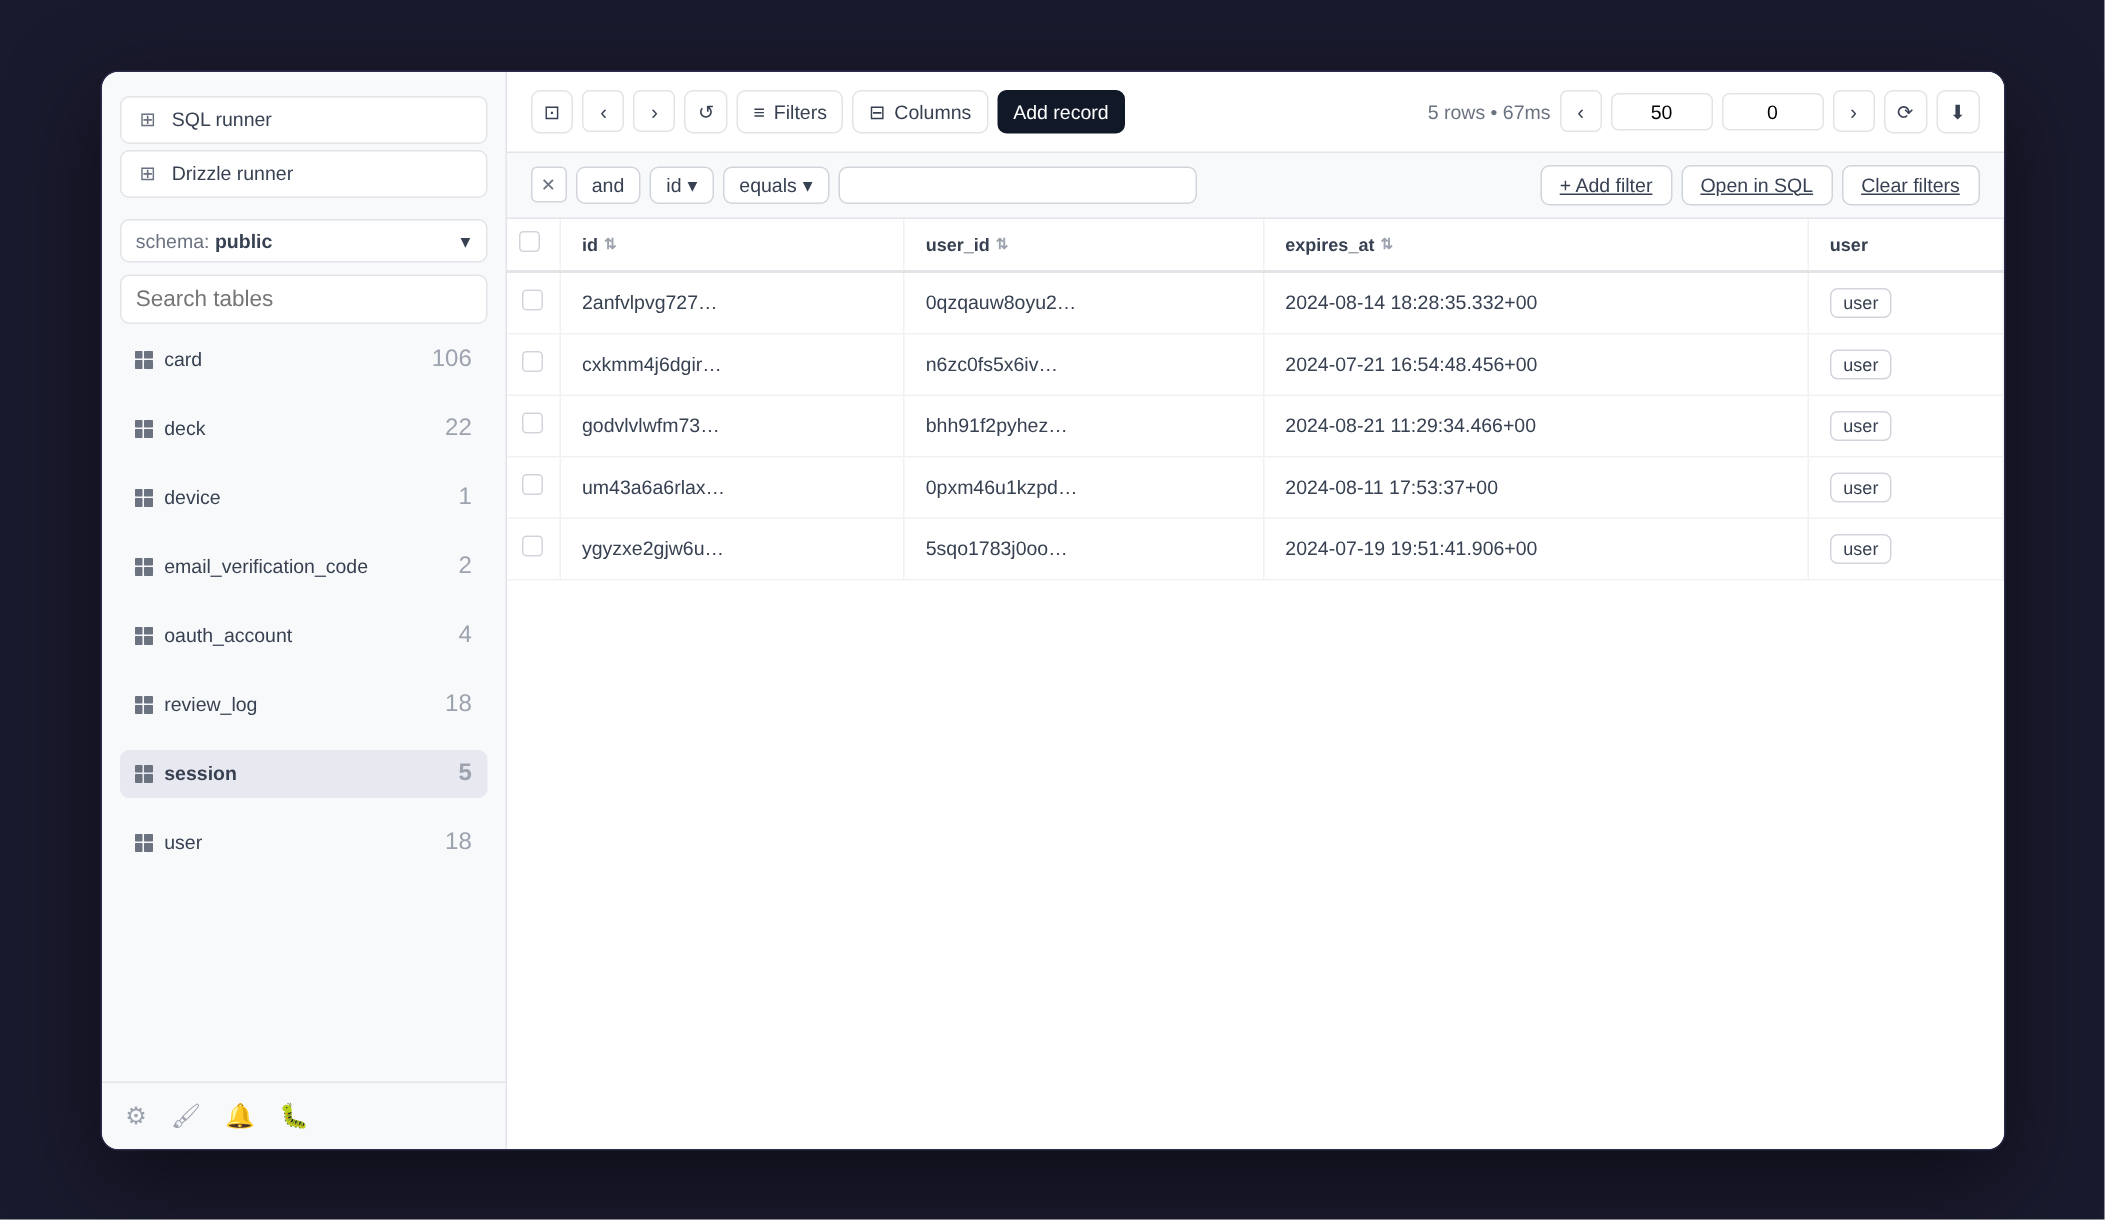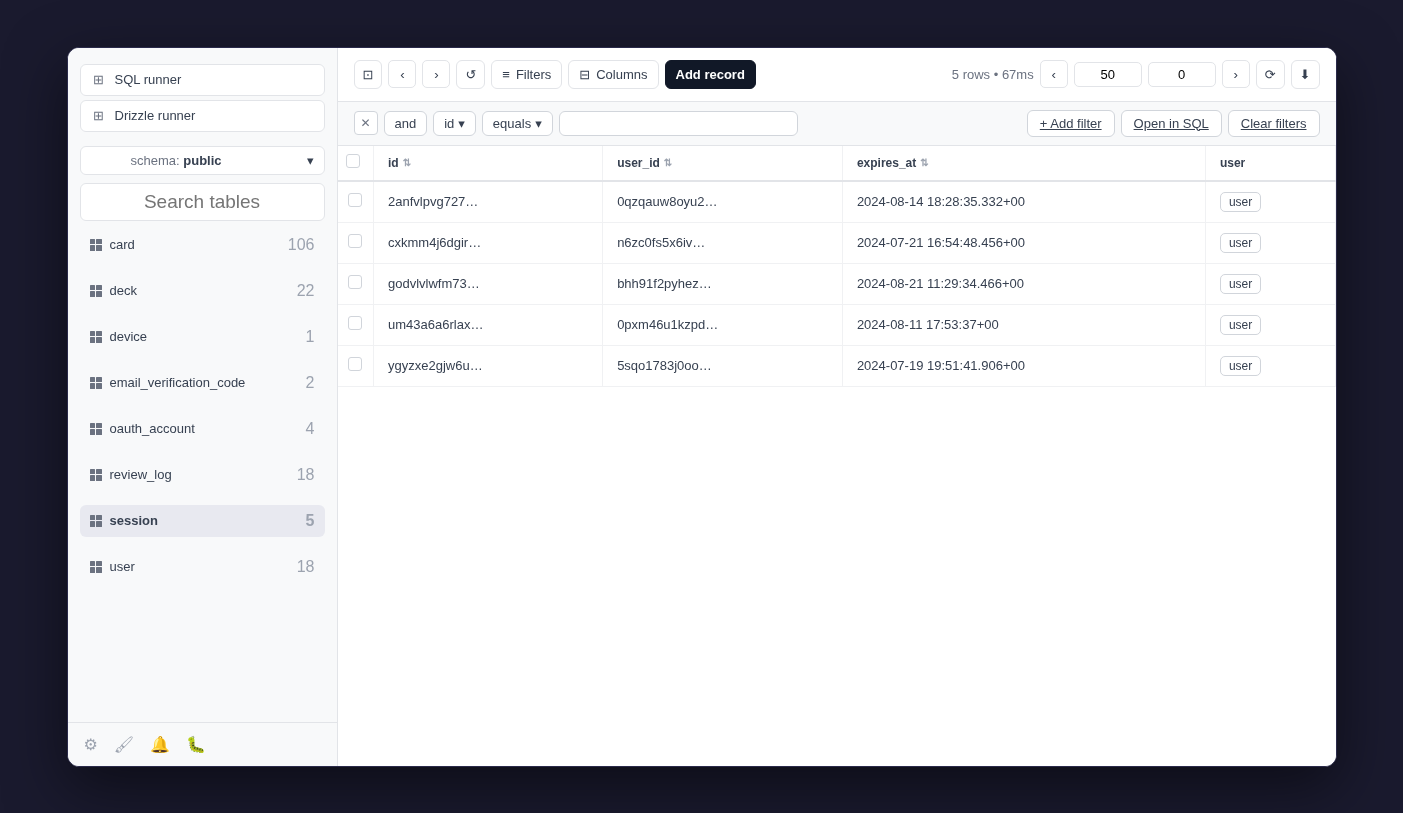--- a/index.html
+++ b/index.html
@@ -68,37 +68,36 @@
       align-items: center;
       justify-content: space-between;
       padding: 6px 10px;
       border: 1px solid #e2e4e8;
       border-radius: 6px;
       background: #fff;
       cursor: pointer;
       color: #374151;
       font-size: 13px;
     }
-    .sidebar-schema .schema-text { color: #6b7280; margin-left: 40px; }
+    .sidebar-schema .schema-text { color: #6b7280; }
     .sidebar-schema .schema-value { font-weight: 600; }
 
     .search-tables-container {
       margin: 0 12px 8px;
       position: relative;
     }
     .search-tables-input {
       width: 100%;
       padding: 7px 10px 7px 10px;
       border: 1px solid #e2e4e8;
       border-radius: 6px;
       background: #fff;
-      font-size: 19px;
+      font-size: 15px;
       color: #9ca3af;
       outline: none;
-      text-align: center;
     }
 
     .table-list {
       flex: 1;
       overflow-y: auto;
       padding: 0 12px;
       display: flex;
       flex-direction: column;
       gap: 14px;
     }
@@ -181,21 +180,21 @@
       cursor: pointer;
       color: #374151;
       font-size: 13px;
       gap: 6px;
     }
     .toolbar-btn.icon-only { padding: 6px 8px; }
     .toolbar-btn-primary {
       background: #111827;
       color: #fff;
       border-color: #111827;
-      font-weight: 700;
+      font-weight: 400;
     }
 
     .nav-btn {
       display: flex;
       align-items: center;
       justify-content: center;
       width: 28px;
       height: 28px;
       border: 1px solid #e2e4e8;
       border-radius: 5px;

